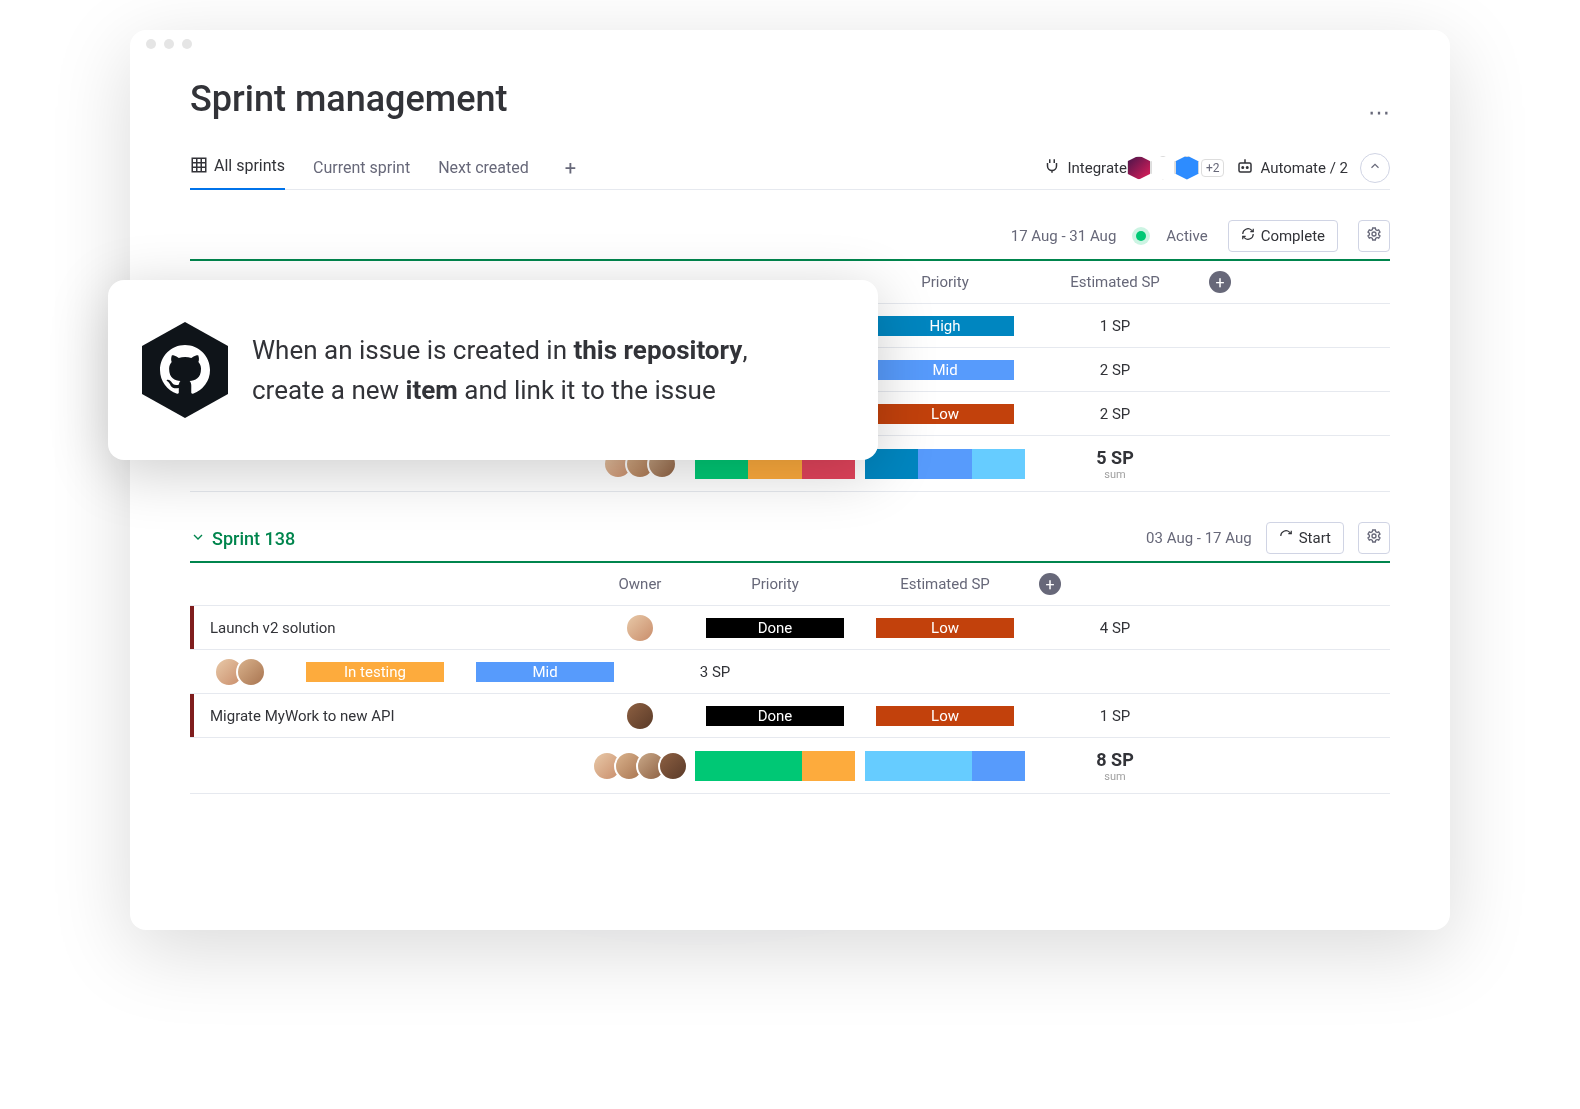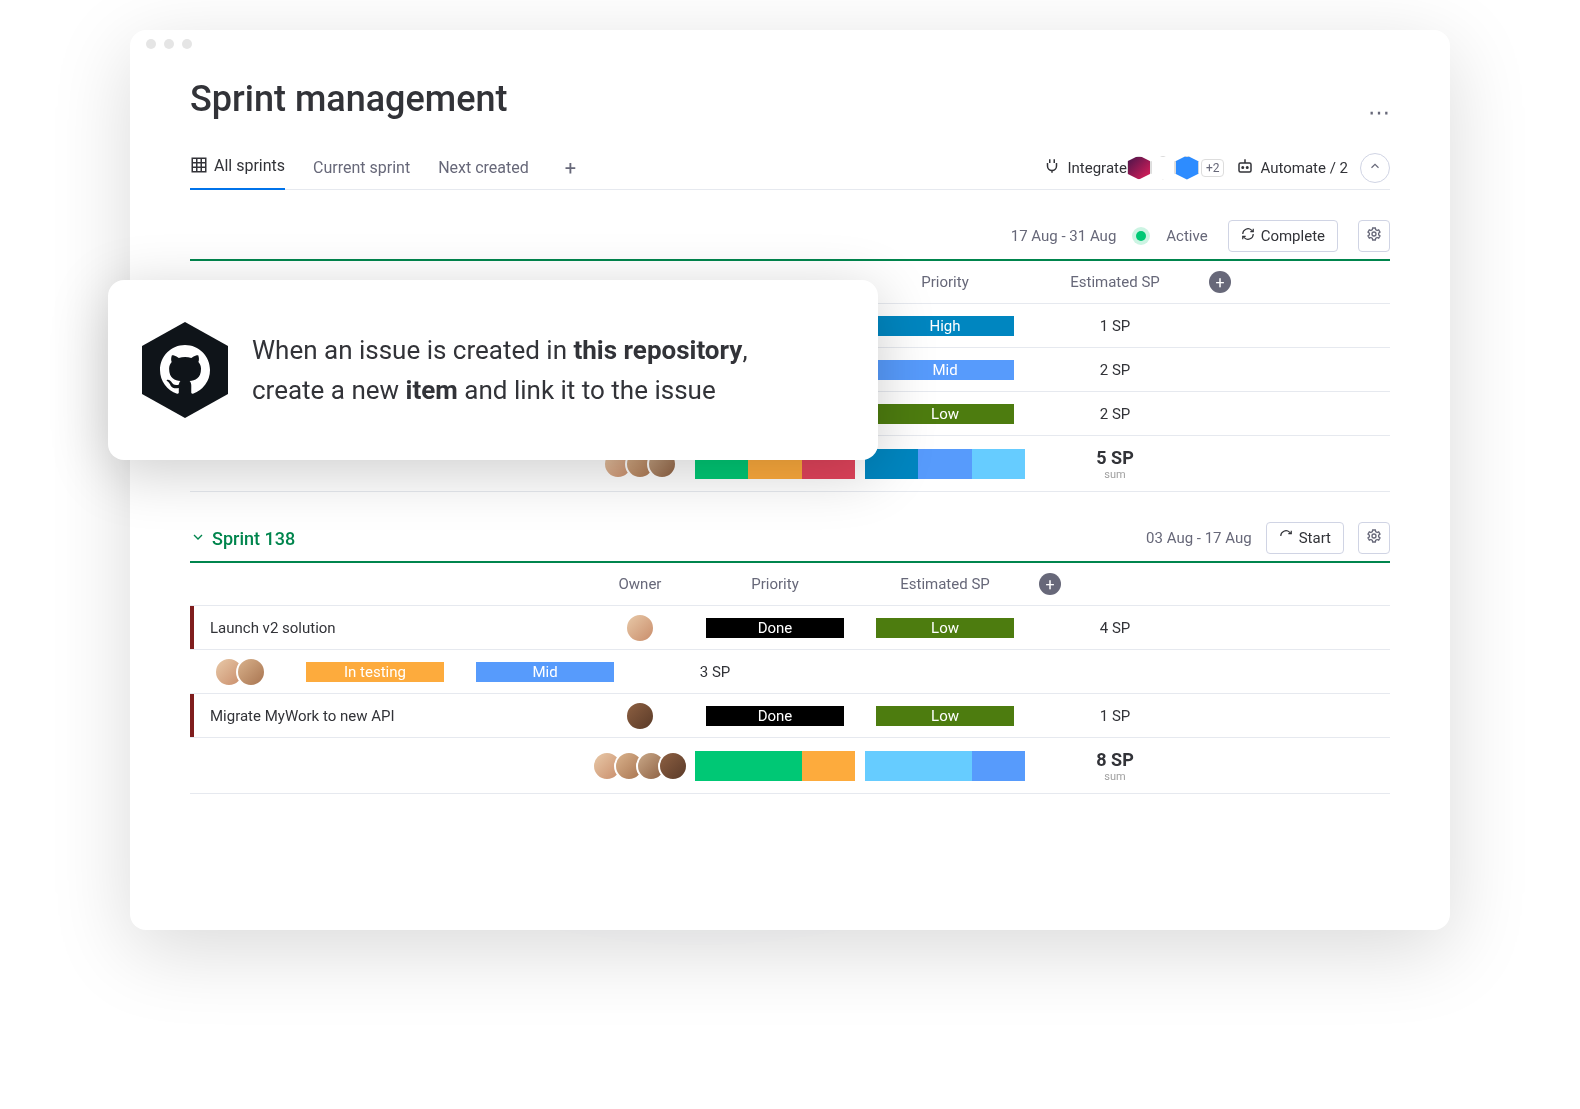--- a/index.html
+++ b/index.html
@@ -43,21 +43,21 @@
 .col-priority { flex:0 0 170px; }
 .col-sp { flex:0 0 170px; }
 .col-add { flex:0 0 40px; color:#676879; }
 .row.item { height:44px; font-size:15px; color:#323338; }
 .row.item .col-task { border-left:4px solid #7f1d1d; padding-left:16px; }
 .pill { width:100%; height:20px; display:flex; align-items:center; justify-content:center; color:#fff; font-size:15px; margin:4px 16px; }
 .status-done { background:#000000; }
 .status-testing { background:#fdab3d; }
 .prio-high { background:#0086c0; }
 .prio-mid { background:#579bfc; }
-.prio-low { background:#4d7c0f; }
+.prio-low { background:#c2410c; }
 .avatar { width:30px; height:30px; border-radius:50%; background:linear-gradient(135deg,#e8c9a8,#c98d6b); border:2px solid #fff; }
 .avatar-stack { display:flex; } .avatar-stack .avatar { margin-left:-8px; }
 .avatar-stack .avatar:first-child { margin-left:0; }
 .row.summary { height:56px; }
 .row.summary .col-task { border-left:4px solid transparent; }
 .bar { display:flex; width:160px; height:30px; }
 .bar span { display:block; height:100%; }
 .sum-val { font-weight:700; font-size:18px; color:#323338; }
 .sum-lbl { font-size:11px; color:#a0a0a0; }
 .add-plus { width:22px; height:22px; border-radius:50%; background:#676879; color:#fff; display:flex; align-items:center; justify-content:center; font-size:16px; cursor:pointer; }

